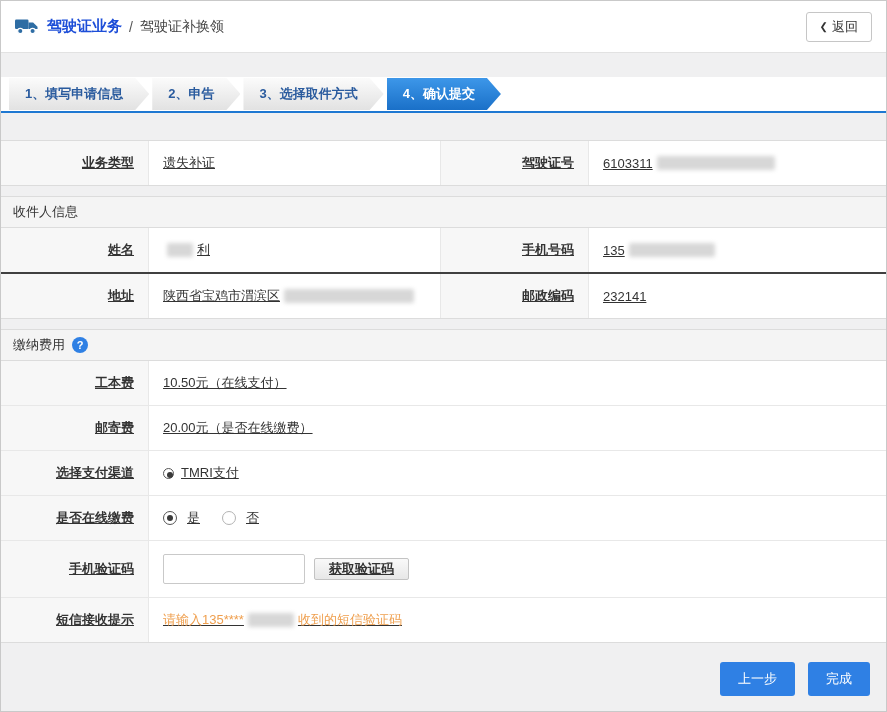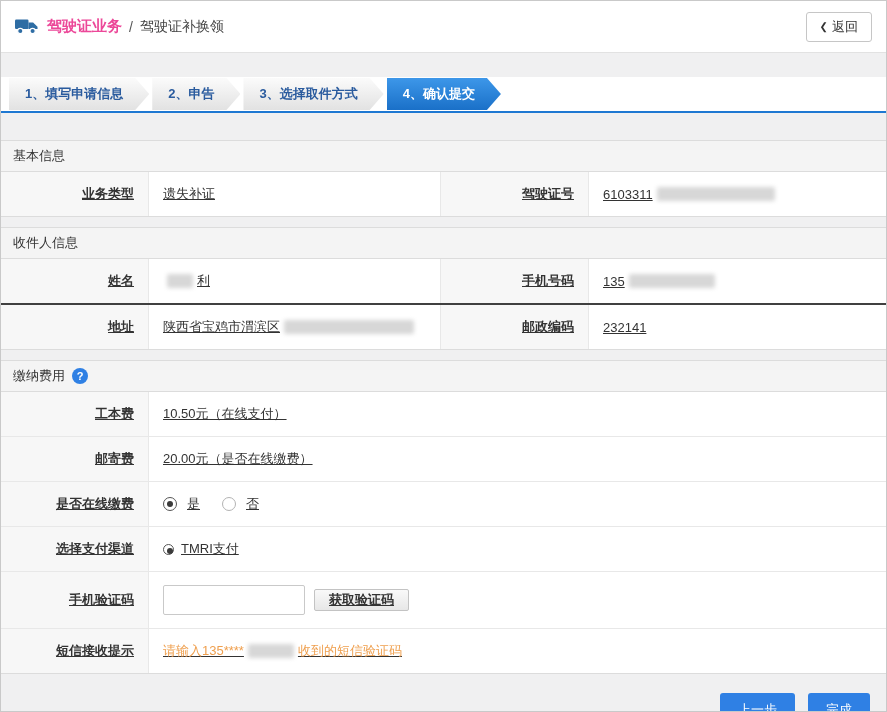--- a/index.html
+++ b/index.html
@@ -3,21 +3,21 @@
 <meta charset="utf-8">
 <style>
   * { margin:0; padding:0; box-sizing:border-box; }
   html,body { background:#e9e9ea; }
   body { font-family:"Liberation Sans","DejaVu Sans",sans-serif; font-size:13px; color:#333; }
   .page { width:887px; height:712px; background:#f0f0f1; border:1px solid #c9c9c9; overflow:hidden; }
 
   
   .topbar { height:52px; background:#fff; border-bottom:1px solid #e2e2e2; display:flex; align-items:center; padding:0 14px; }
   .truck { display:flex; margin-right:8px; }
-  .title-primary { color:#ec4899; font-size:15px; font-weight:bold; }
+  .title-primary { color:#1d4ed8; font-size:15px; font-weight:bold; }
   .title-sep { margin:0 7px; color:#555; font-size:14px; }
   .title-secondary { color:#444; font-size:14px; }
   .back-btn { margin-left:auto; background:#fff; border:1px solid #c6c6c6; border-radius:3px; padding:5px 13px; font-size:13px; color:#333; cursor:pointer; display:flex; align-items:center; gap:4px; font-family:inherit; }
   .back-chevron { font-size:10px; line-height:1; }
 
   
   .steps-wrap { margin-top:24px; background:#fff; border-bottom:2px solid #1e78d2; padding-left:8px; display:flex; align-items:center; height:36px; }
   .step { height:32px; line-height:32px; padding:0 26px 0 16px; margin-right:3px; font-weight:bold; font-size:13px; color:#2a5b9e;
           background:linear-gradient(#fbfbfb,#e2e2e2);
           clip-path:polygon(0 0, calc(100% - 14px) 0, 100% 50%, calc(100% - 14px) 100%, 0 100%);
@@ -81,23 +81,20 @@
   </header>
 
   <div class="steps-wrap">
     <div class="step"><span>1、填写申请信息</span></div>
     <div class="step"><span>2、申告</span></div>
     <div class="step"><span>3、选择取件方式</span></div>
     <div class="step active"><span>4、确认提交</span></div>
   </div>
 
   <section class="section first">
-    <div class="section-header">
-      <span>基本信息</span>
-    </div>
     <div class="row4">
       <div class="cell label-cell">业务类型</div>
       <div class="cell value-cell">
         <span>遗失补证</span>
       </div>
       <div class="cell label-cell">驾驶证号</div>
       <div class="cell value-cell last">
         <span>6103311</span>
           <span class="redact" style="width:118px"></span>
       </div>
@@ -143,48 +140,48 @@
       <div class="cell label-cell">工本费</div>
       <div class="cell value-cell last">
         <span>10.50元（在线支付）</span>
       </div>
     </div>
 
     <div class="row2">
       <div class="cell label-cell">邮寄费</div>
       <div class="cell value-cell last">
         <span>20.00元（是否在线缴费）</span>
+      </div>
+    </div>
+
+    <div class="row2">
+      <div class="cell label-cell">选择支付渠道</div>
+      <div class="cell value-cell last">
+        <span class="radio-group">
+          <span class="radio checked" style="width:11px;height:11px;margin-right:3px;"></span>
+          <span>TMRI支付</span>
+        </span>
       </div>
     </div>
 
     <div class="row2">
       <div class="cell label-cell">是否在线缴费</div>
       <div class="cell value-cell last">
         <span class="radio-group">
           <span class="radio checked"></span>
           <span class="radio-label">是</span>
         </span>
         <span class="radio-group">
           <span class="radio"></span>
           <span class="radio-label">否</span>
         </span>
       </div>
     </div>
 
     <div class="row2">
-      <div class="cell label-cell">选择支付渠道</div>
-      <div class="cell value-cell last">
-        <span class="radio-group">
-          <span class="radio checked" style="width:11px;height:11px;margin-right:3px;"></span>
-          <span>TMRI支付</span>
-        </span>
-      </div>
-    </div>
-
-    <div class="row2">
       <div class="cell label-cell">手机验证码</div>
       <div class="cell value-cell last">
         <input class="code-input" type="text" value="" style="">
         <button class="get-code-btn">获取验证码</button>
       </div>
     </div>
 
     <div class="row2">
       <div class="cell label-cell">短信接收提示</div>
       <div class="cell value-cell last">

